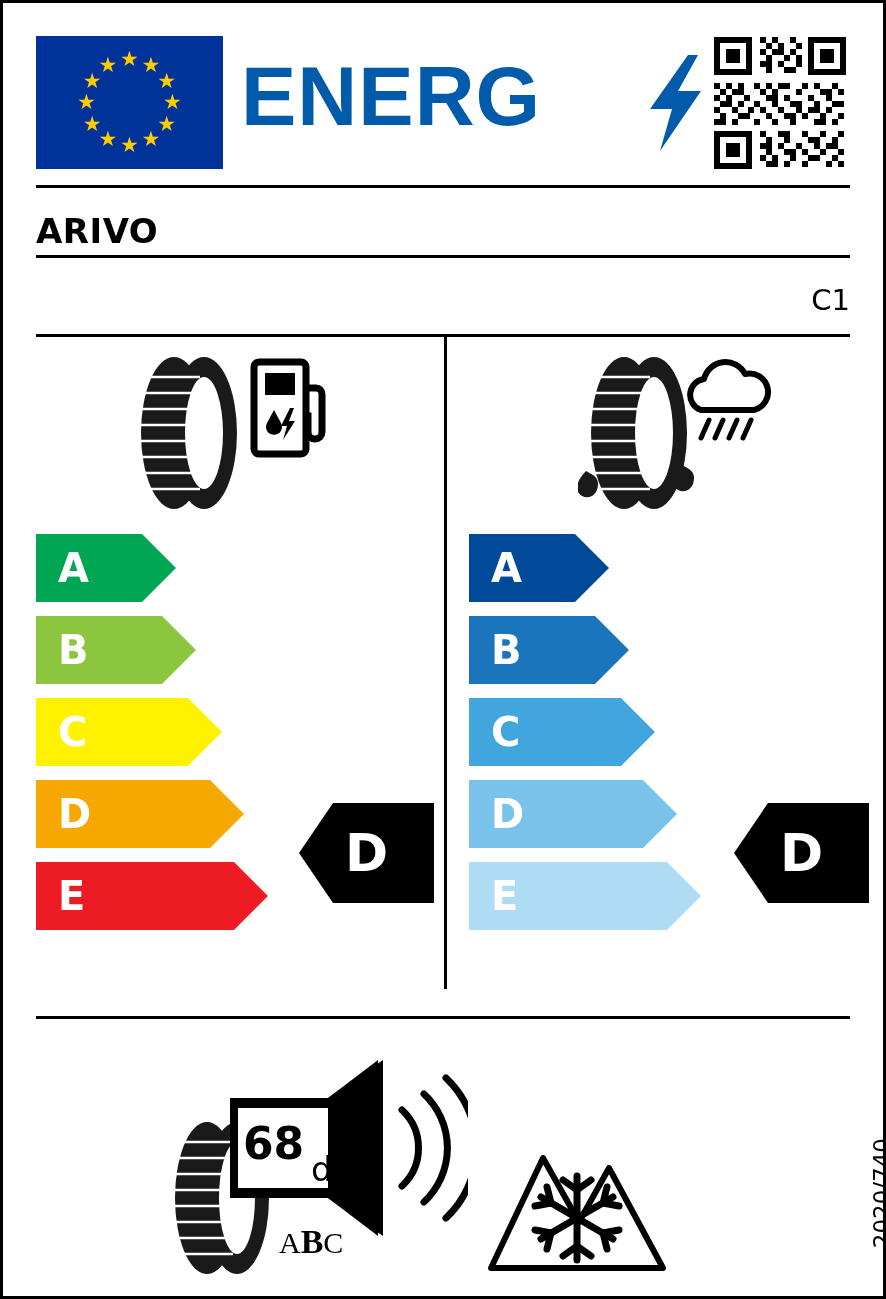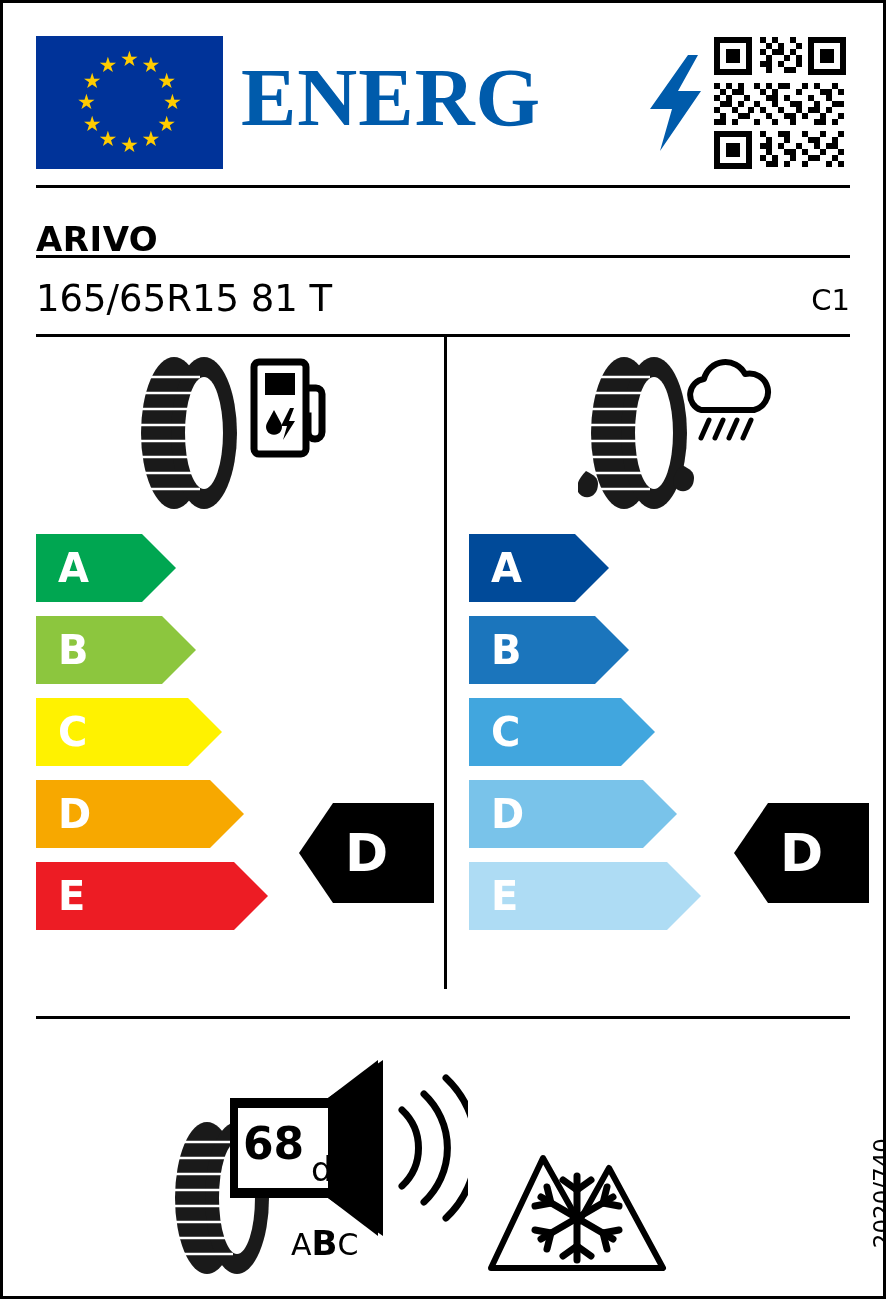--- a/index.html
+++ b/index.html
@@ -43,21 +43,21 @@
     text-align: center;
   }
   .energy-word {
     position: absolute;
     left: 238px;
     top: 46px;
     font-size: 83px;
     font-weight: bold;
     letter-spacing: 1px;
     color: #005BAB;
-    font-family: Liberation Serif, serif;
+    font-family: Liberation Sans, sans-serif;
   }
   .bolt {
     position: absolute;
     left: 645px;
     top: 52px;
     width: 55px;
     height: 96px;
   }
   .qr {
     position: absolute;
@@ -76,21 +76,21 @@
   .vline {
     position: absolute;
     width: 3px;
     background: #000;
   }
 
   
   .brand {
     position: absolute;
     left: 33px;
-    top: 216px;
+    top: 208px;
     font-size: 34px;
     font-weight: bold;
     color: #000;
     letter-spacing: 0.5px;
   }
   .model {
     position: absolute;
     right: 33px;
     top: 202px;
     font-size: 31px;
@@ -348,21 +348,20 @@
       </svg>
     </div>
   </div>
 
   <div class="hline" style="top:182px;"></div>
 
   <div class="brand">ARIVO</div>
 
   <div class="hline" style="top:252px;"></div>
 
-  <div class="size">165/65R15 81 T</div>
   <div class="class">C1</div>
 
   <div class="hline" style="top:331px;"></div>
 
   <div class="vline" style="left:441px; top:334px; height:652px;"></div>
 
   <div class="pictos">
 
     <div style="position:absolute; left:125px; top:15px;">
       <svg width="120" height="160" viewBox="0 0 120 160">
@@ -514,21 +513,21 @@
           <path d="M184 62 a52 52 0 0 1 0 76"></path>
           <path d="M206 46 a74 74 0 0 1 0 108"></path>
           <path d="M228 30 a96 96 0 0 1 0 140"></path>
         </g>
       </svg>
     </div>
 
     <div class="db-value" style="left:240px; top:95px;">68</div>
     <div class="db-unit" style="left:308px; top:106px;margin-top:20px;">dB</div>
 
-    <div class="abc" style="left:288px; top:200px;">
+    <div class="abc" style="left:276px; top:200px;font-family:Liberation Serif, serif;">
       <span>A</span><b>B</b><span>C</span>
     </div>
 
     <div style="position:absolute; left:480px; top:75px;">
       <svg width="188" height="178" viewBox="0 0 188 178">
         <path d="M8 170 L60 60 L96 124 L126 70 L180 170 Z" fill="none" stroke="#000" stroke-width="6" stroke-linejoin="round"></path>
         <g stroke="#000" stroke-width="7" stroke-linecap="round">
           <line x1="94" y1="78" x2="94" y2="162"></line>
           <line x1="58" y1="99" x2="130" y2="141"></line>
           <line x1="130" y1="99" x2="58" y2="141"></line>

